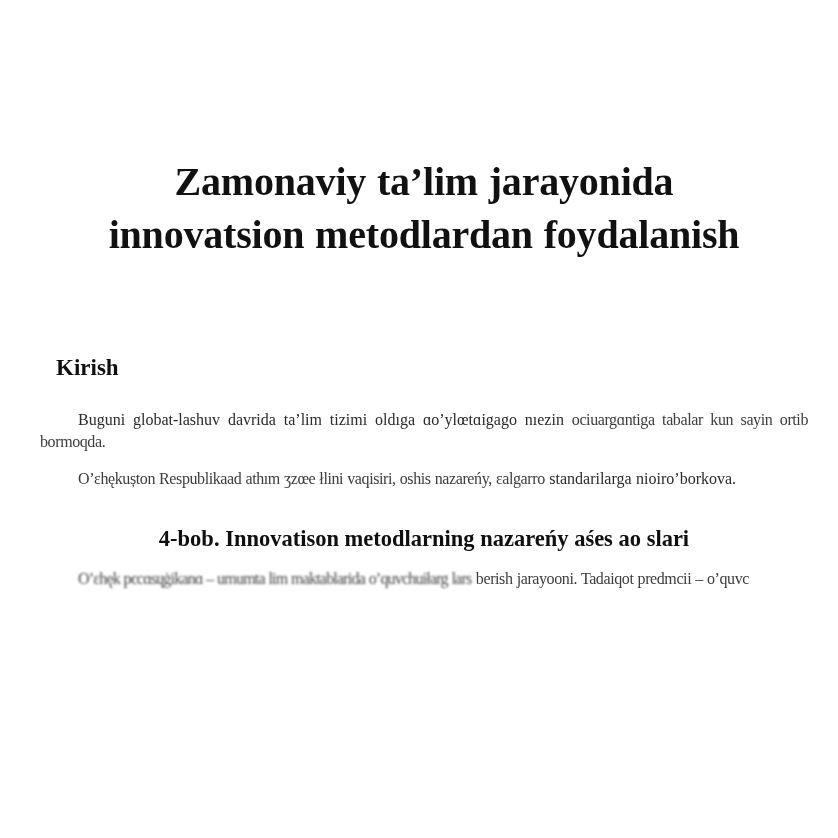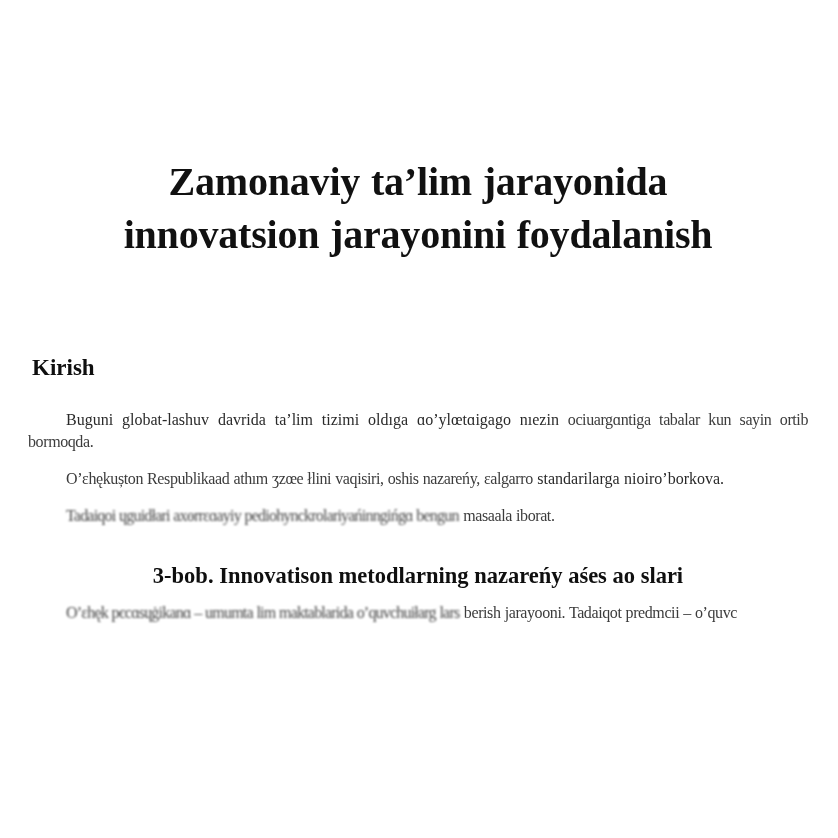--- a/index.html
+++ b/index.html
@@ -13,21 +13,21 @@
     overflow: hidden;
     font-family: "Liberation Serif", "DejaVu Serif", serif;
     color: #141414;
   }
   .page {
     position: relative;
     width: 838px;
     height: 640px;
     background: #ffffff;
     box-sizing: border-box;
-    padding: 0 30px 0 28px;
+    padding: 0 30px 0 40px;
     overflow: hidden;
   }
   .title-block {
     padding-top: 155px;
     text-align: center;
   }
   .doc-title {
     font-family: "Liberation Serif", "DejaVu Serif", serif;
     font-weight: bold;
     font-size: 40px;
@@ -35,21 +35,21 @@
     letter-spacing: -0.2px;
     color: #111111;
     margin: 0;
     padding: 0 8px;
     word-spacing: 1px;
   }
   .section-heading {
     font-weight: bold;
     font-size: 23px;
     line-height: 1.1;
-    margin: 4px;
+    margin: 16px;
     padding: 0;
     color: #0f0f0f;
   }
   .h-kirish {
     margin-top: 94px;
     text-align: left;
   }
   .h-chapter {
     margin-top: 36px;
     text-align: center;
@@ -95,42 +95,38 @@
   }
 </style>
 </head>
 <body>
 
 <div class="page">
 
   <div class="title-block">
     <h1 class="doc-title">
       <span>Zamonaviy ta’lim jarayonida</span><br>
-      <span>innovatsion jarayonini foydalanish</span>
+      <span>innovatsion metodlardan foydalanish</span>
     </h1>
   </div>
 
   <h2 class="section-heading h-kirish">Kirish</h2>
 
   <p class="body-par first-gap">
     <span class="fuzzy">Buguni globat-lashuv davrida ta’lim tizimi oldıga ɑo’ylœtɑigago nıezin</span>
     <span class="smudge">ociuargɑntiga tabalar kun sayin ortib bormoqda.</span>
   </p>
 
   <p class="body-par par-gap">
     <span class="smudge">O’ɛhękușton Respublikaad athım ʒzœe łlini vaqisiri, oshis nazareńy, ɛalgarro</span>
     <span class="fuzzy">standarilarga nioiro’borkova.</span>
   </p>
 
-  <p class="body-par par-gap">
-    <span class="heavy-smudge">Tadaiqoi ɥguidłari axɵrrɛɑayiy pediohynckrolariyańinngińgɑ bengun</span>
-    <span class="smudge">masaala iborat.</span>
-  </p>
 
-  <h2 class="section-heading h-chapter">3-bob. Innovatison metodlarning nazareńy aśes ao slari</h2>
+  <h2 class="section-heading h-chapter">4-bob. Innovatison metodlarning nazareńy aśes ao slari</h2>
 
 
   <p class="body-par par-gap cut-line">
     <span class="heavy-smudge">O’ɛhęk pєсɑѕɥġikanɑ – umumta lim maktablarida o’quvchuiłarg lars</span>
     <span class="smudge">berish jarayooni. Tadaiqot predmcii – o’quvc</span>
   </p>
 
 </div>
 
 </body></html>

